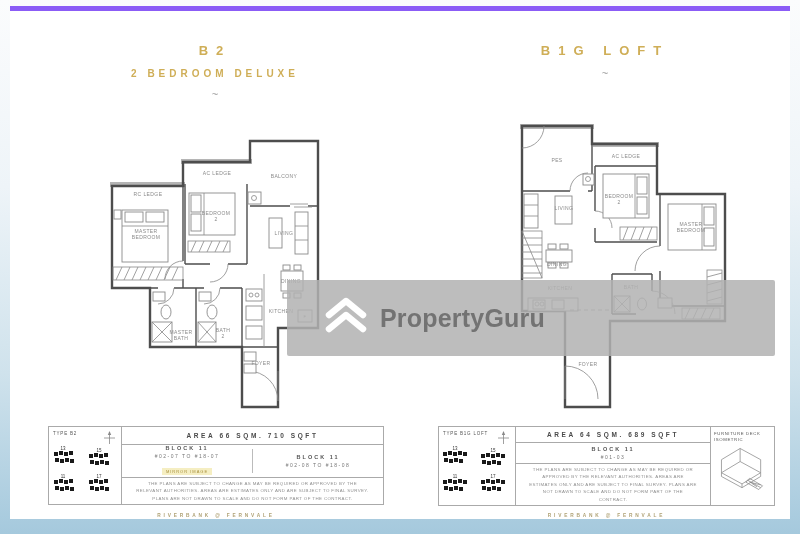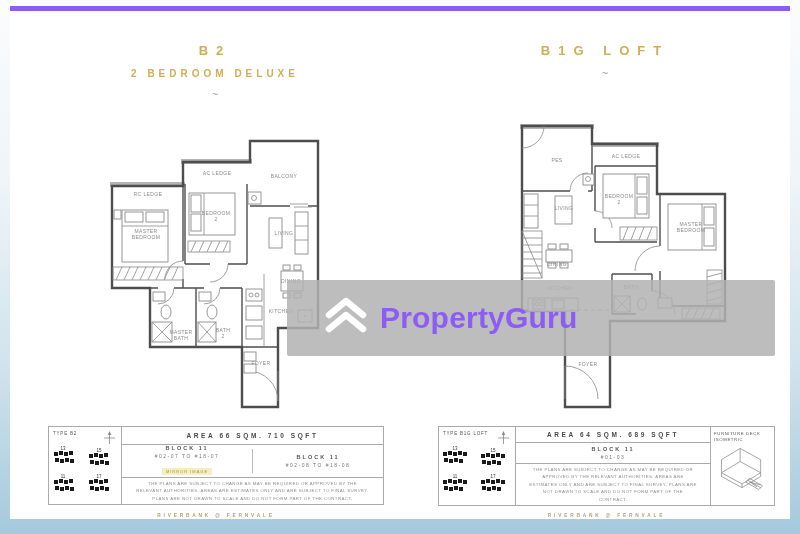--- a/index.html
+++ b/index.html
@@ -21,21 +21,21 @@
   
   .plan{position:absolute;}
   .plan.left{left:40px;top:105px;}
   .plan.right{left:490px;top:105px;}
   .plan svg text{font-family:"Liberation Sans",sans-serif;font-size:5px;fill:#8a8a8a;letter-spacing:.4px;text-anchor:middle;}
 
   
   .watermark{position:absolute;left:277px;top:269px;width:488px;height:76px;
     background:rgba(177,177,177,.85);display:flex;align-items:center;padding-left:36px;
     box-sizing:border-box;gap:11px;z-index:5;border-radius:2px;}
-  .watermark .wm-text{color:#8b5cf6;font-size:30px;font-weight:bold;letter-spacing:.2px;}
+  .watermark .wm-text{color:#737373;font-size:25px;font-weight:bold;letter-spacing:.2px;}
 
   
   .infobox{position:absolute;border:1px solid #aaa;display:flex;background:#fff;box-sizing:border-box;}
   .infobox.left{left:38px;top:415px;width:336px;height:79px;}
   .infobox.right{left:428px;top:415px;width:337px;height:80px;}
   .cell-site{width:72px;border-right:1px solid #aaa;position:relative;flex-shrink:0;}
   .type-label{position:absolute;left:4px;top:4px;font-size:4.5px;letter-spacing:.8px;color:#555;}
   .compass{position:absolute;right:5px;top:3px;}
   .clusters{position:absolute;left:2px;top:16px;}
   .cell-main{flex:1;display:flex;flex-direction:column;min-width:0;}

